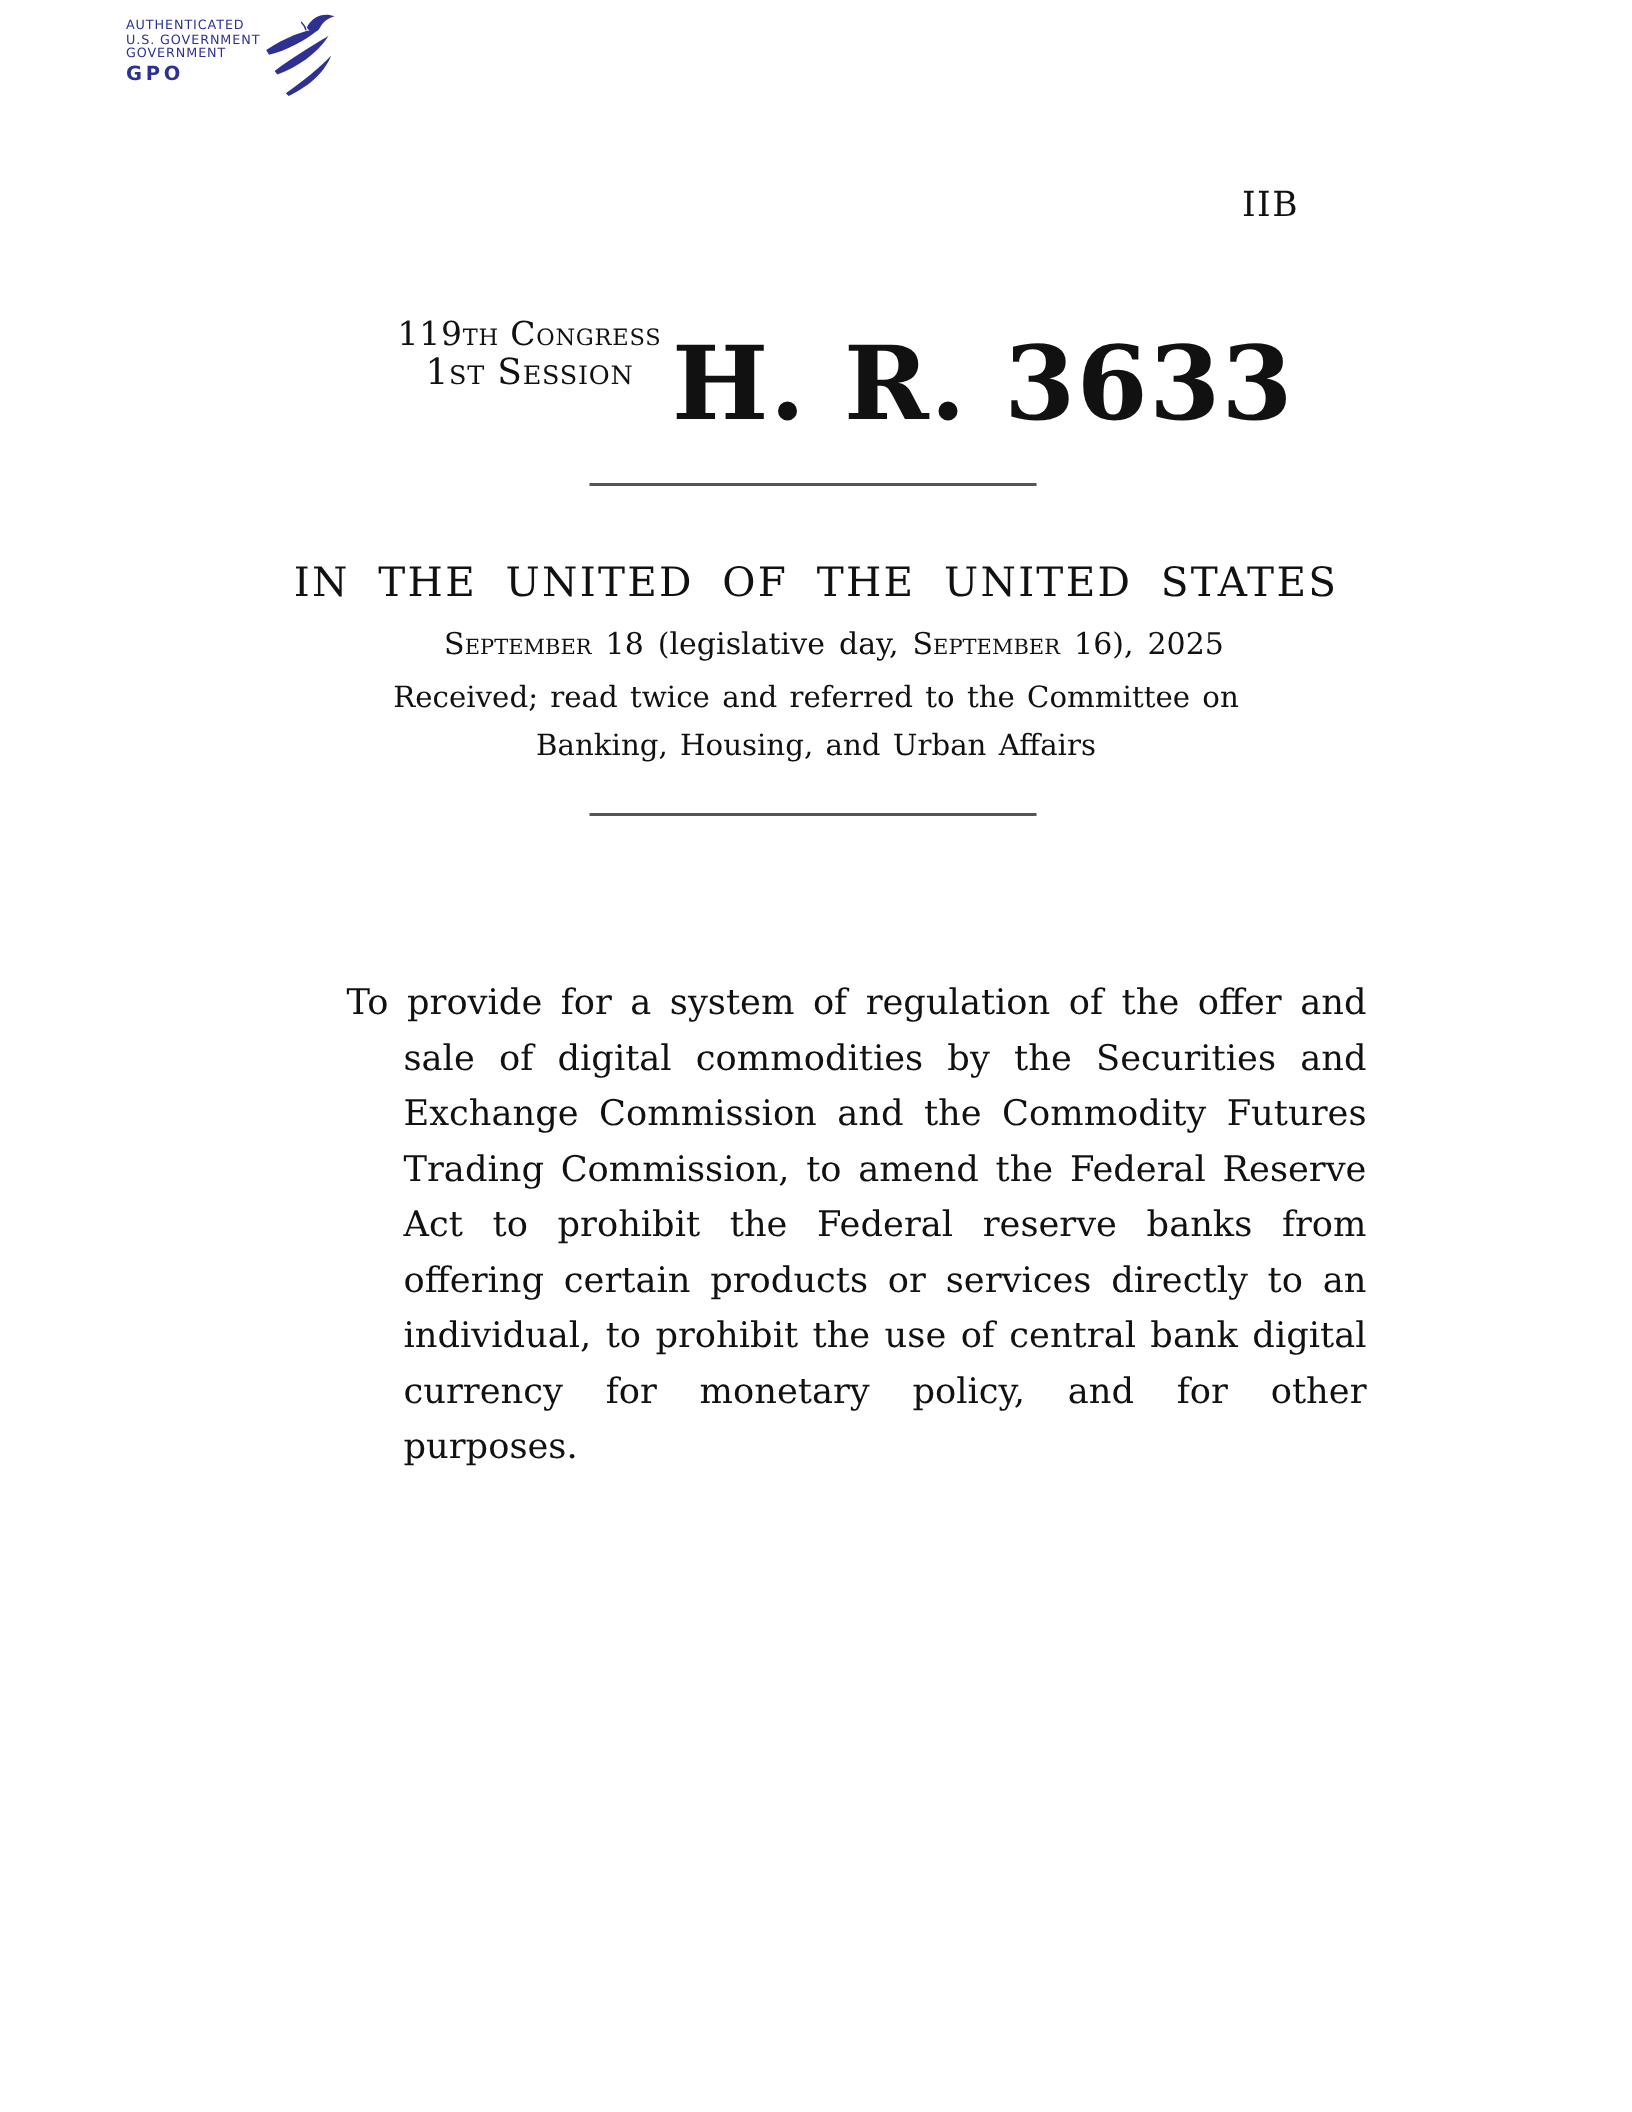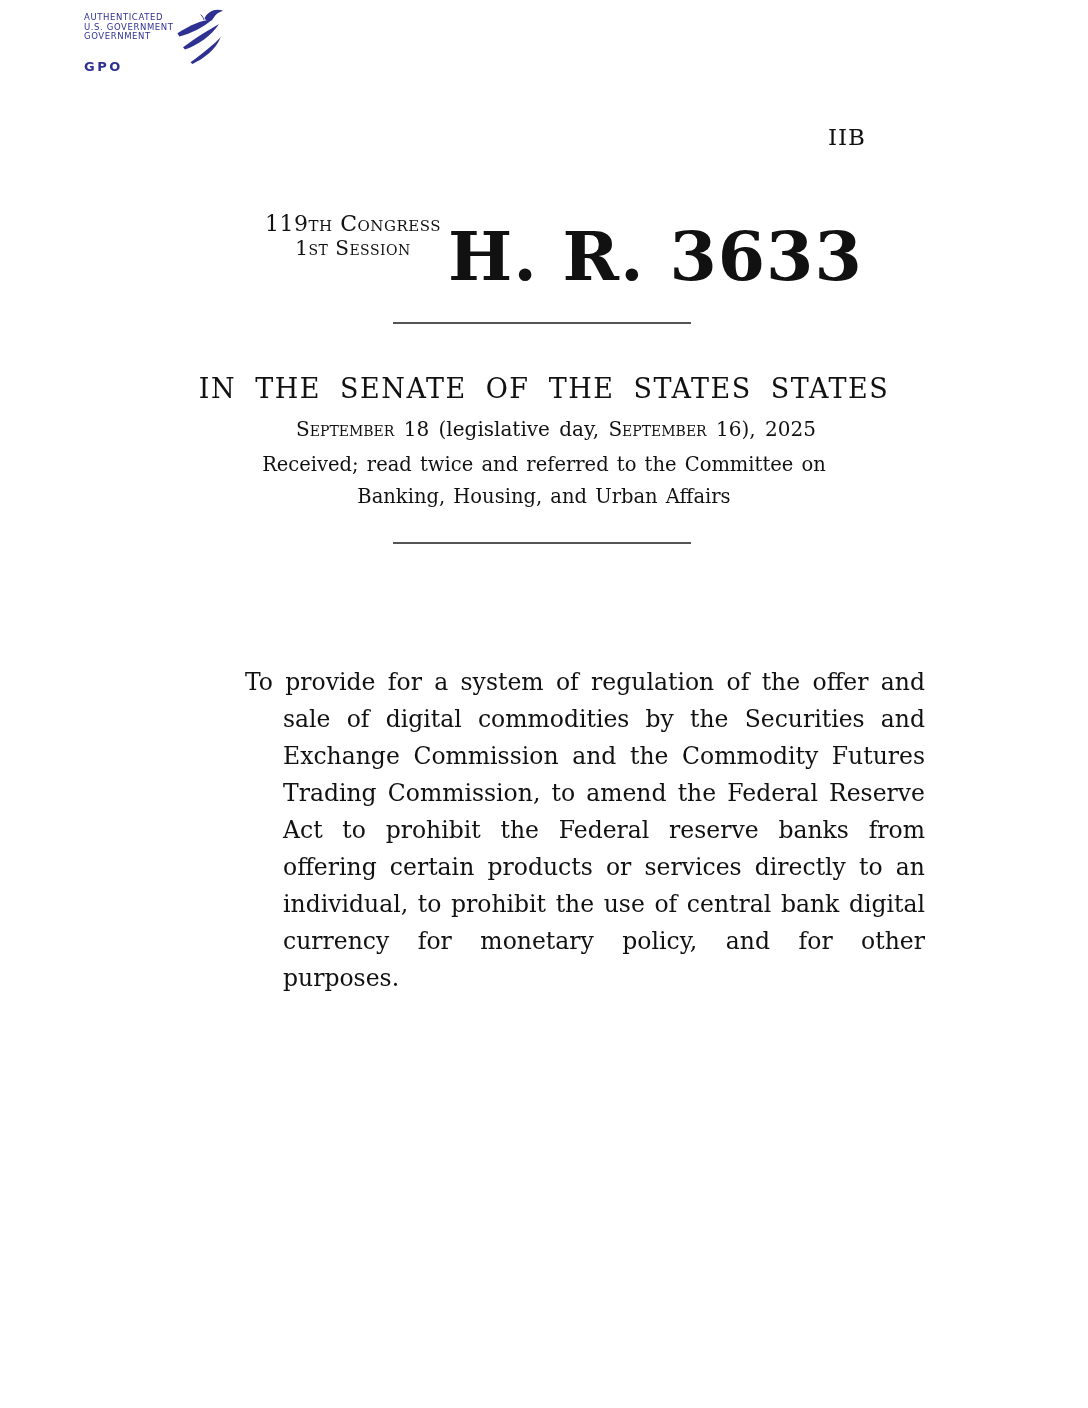--- a/index.html
+++ b/index.html
@@ -26,21 +26,21 @@
     font-family: "DejaVu Sans", sans-serif;
     font-size: 8.5px;
     letter-spacing: 0.6px;
     line-height: 9.5px;
     padding-top: 7px;
   }
   .gpo-acronym {
     font-size: 13px;
     letter-spacing: 2.5px;
     font-weight: bold;
-    margin-top: 20px;
+    margin-top: 3px;
     padding-right: 8px;
   }
   .gpo-eagle { margin-left: -4px; }
 
   
   .corner-mark {
     position: absolute;
     top: 124px;
     right: 222px;
     font-size: 23px;
@@ -51,21 +51,21 @@
   .congress-block {
     position: absolute;
     top: 211px;
     left: 214px;
     width: 190px;
     text-align: center;
     font-variant: small-caps;
     margin-left: 44px;
   }
   .congress-line { font-size: 22px; line-height: 25px; letter-spacing: 0.5px; }
-  .session-line  { font-size: 20px; line-height: 24px; letter-spacing: 0.5px; }
+  .session-line  { font-size: 24px; line-height: 24px; letter-spacing: 0.5px; }
 
   .bill-number {
     position: absolute;
     top: 194px;
     left: 448px;
     font-size: 68px;
     line-height: 1;
     font-weight: bold;
     letter-spacing: 1px;
     margin-top: 28px;
@@ -127,21 +127,21 @@
     font-weight: bold;
     letter-spacing: 2px;
     word-spacing: 20px;
   }
 
   .act-text {
     position: absolute;
     top: 646px;
     left: 227px;
     width: 642px;
-    margin: 18px;
+    margin: 4px;
     font-size: 23.5px;
     line-height: 37px;
     text-align: justify;
     word-spacing: 2px;
     padding-left: 38px;
     text-indent: -38px;
   }
 </style>
 </head>
 <body>
@@ -170,21 +170,21 @@
 
   <div class="congress-block">
     <div class="congress-line">119th Congress</div>
     <div class="session-line">1st Session</div>
   </div>
 
   <div class="bill-number">H. R. 3633</div>
 
   <div class="rule rule1"></div>
 
-  <div class="senate-line">IN THE SENATE OF THE STATES STATES</div>
+  <div class="senate-line">IN THE UNITED OF THE UNITED STATES</div>
 
   <div class="date-line"><span class="sc">September</span><span> 18 (legislative day, </span><span class="sc">September</span><span> 16), 2025</span></div>
 
   <div class="action-line">Received; read twice and referred to the Committee on Banking, Housing, and Urban Affairs</div>
 
   <div class="rule rule2"></div>
 
 
   <p class="act-text">To provide for a system of regulation of the offer and sale of digital commodities by the Securities and Exchange Commission and the Commodity Futures Trading Commission, to amend the Federal Reserve Act to prohibit the Federal reserve banks from offering certain products or services directly to an individual, to prohibit the use of central bank digital currency for monetary policy, and for other purposes.</p>
 

